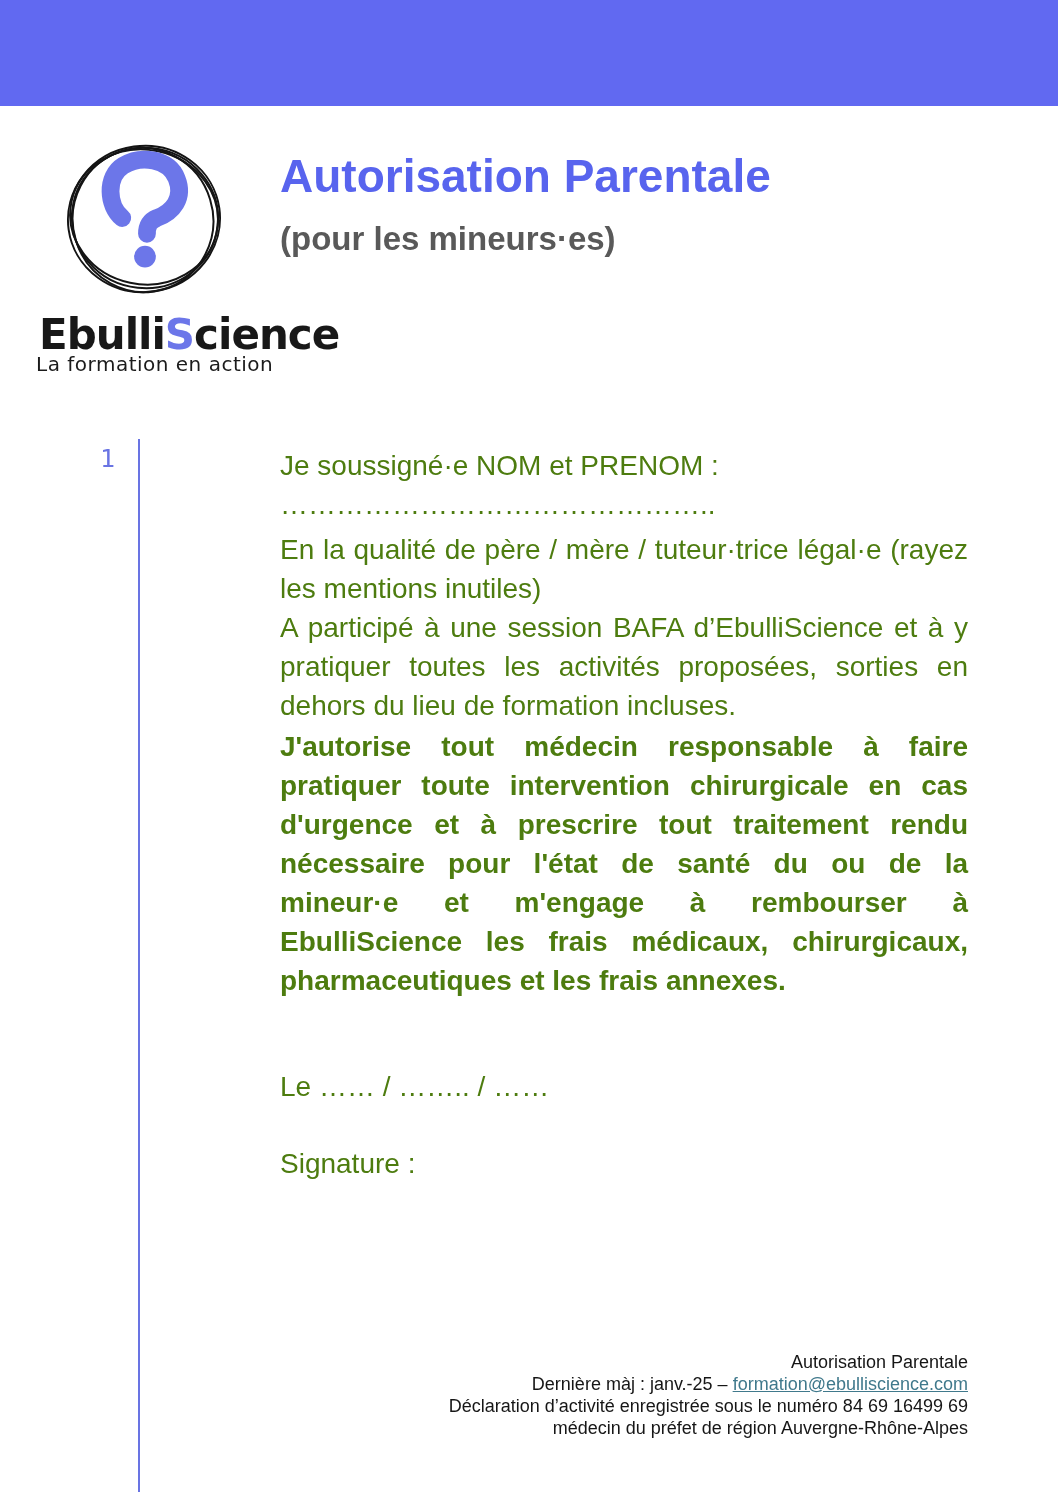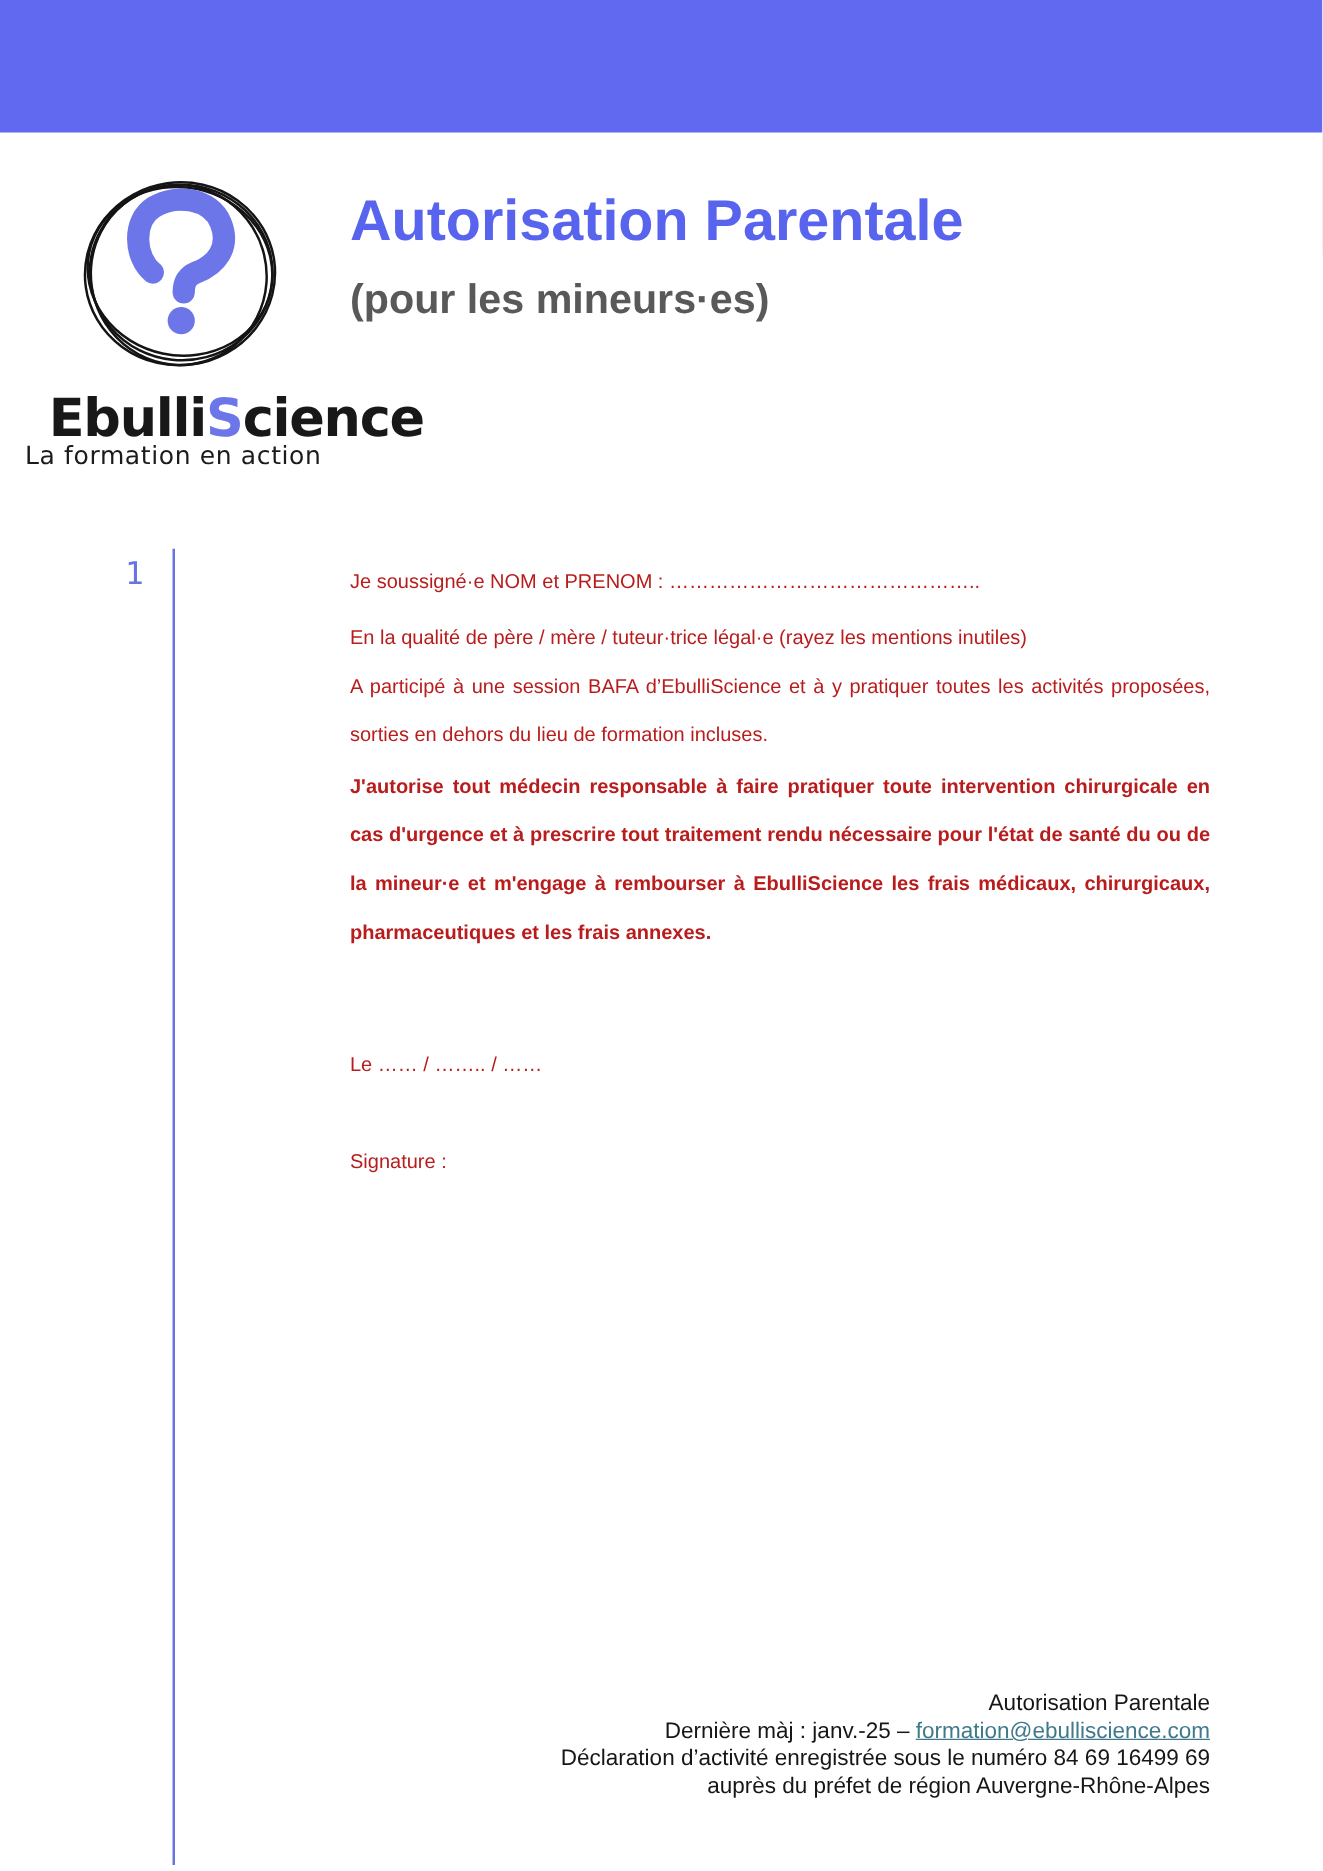--- a/index.html
+++ b/index.html
@@ -19,21 +19,21 @@
   
   .logo-svg{position:absolute;left:60px;top:140px;width:168px;height:160px;}
   .wordmark{
     position:absolute;left:39px;top:310px;
     font-family:"DejaVu Sans", sans-serif;
     font-weight:bold;font-size:42px;letter-spacing:-1px;color:#181818;
     white-space:nowrap;
   }
   .wordmark .s-accent{color:#6C76E9;}
   .tagline{
-    position:absolute;left:20px;top:352px;
+    position:absolute;left:36px;top:352px;
     font-family:"DejaVu Sans", sans-serif;
     font-size:20px;color:#1b1b1b;letter-spacing:0.5px;
     white-space:nowrap;
   }
   
   .doc-title{
     position:absolute;left:280px;top:151px;margin:0;
     font-size:46px;font-weight:bold;color:#5864EE;line-height:1.1;
     white-space:nowrap;
   }
@@ -52,23 +52,23 @@
   .vline{
     position:absolute;left:138px;top:439px;width:2px;height:1053px;
     background:#6974E3;
   }
   
   .content{
     position:absolute;left:280px;top:446px;width:688px;
   }
   .content p{
     margin:0;
-    font-size:16px;line-height:39px;
+    font-size:28px;line-height:39px;
     text-align:justify;
-    color:#b91c1c;
+    color:#4d7c0f;
   }
   .content p.nojust{text-align:left;}
   .p1{margin-bottom:6px !important;}
   .p2{margin-bottom:0px !important;}
   .p3{margin-bottom:38px !important;}
   .p4{margin-bottom:2px !important;}
   .p5{margin-bottom:67px !important;font-weight:bold;}
   .p6{margin-bottom:47px !important;}
   .p7{margin-bottom:38px !important;}
   
@@ -116,16 +116,16 @@
     <p class="p4">A participé à une session BAFA d’EbulliScience et à y pratiquer toutes les activités proposées, sorties en dehors du lieu de formation incluses.</p>
     <p class="p5">J'autorise tout médecin responsable à faire pratiquer toute intervention chirurgicale en cas d'urgence et à prescrire tout traitement rendu nécessaire pour l'état de santé du ou de la mineur·e et m'engage à rembourser à EbulliScience les frais médicaux, chirurgicaux, pharmaceutiques et les frais annexes.</p>
     <p class="p7 nojust">Le …… / …….. / ……</p>
     <p class="p8 nojust">Signature :</p>
   </div>
 
   <div class="footer">
     <div>Autorisation Parentale</div>
     <div><span>Dernière màj : janv.-25 – </span><a>formation@ebulliscience.com</a></div>
     <div>Déclaration d’activité enregistrée sous le numéro 84 69 16499 69</div>
-    <div>auprès du préfet de région Auvergne-Rhône-Alpes</div>
+    <div>médecin du préfet de région Auvergne-Rhône-Alpes</div>
   </div>
 
 </div>
 
 </body></html>

